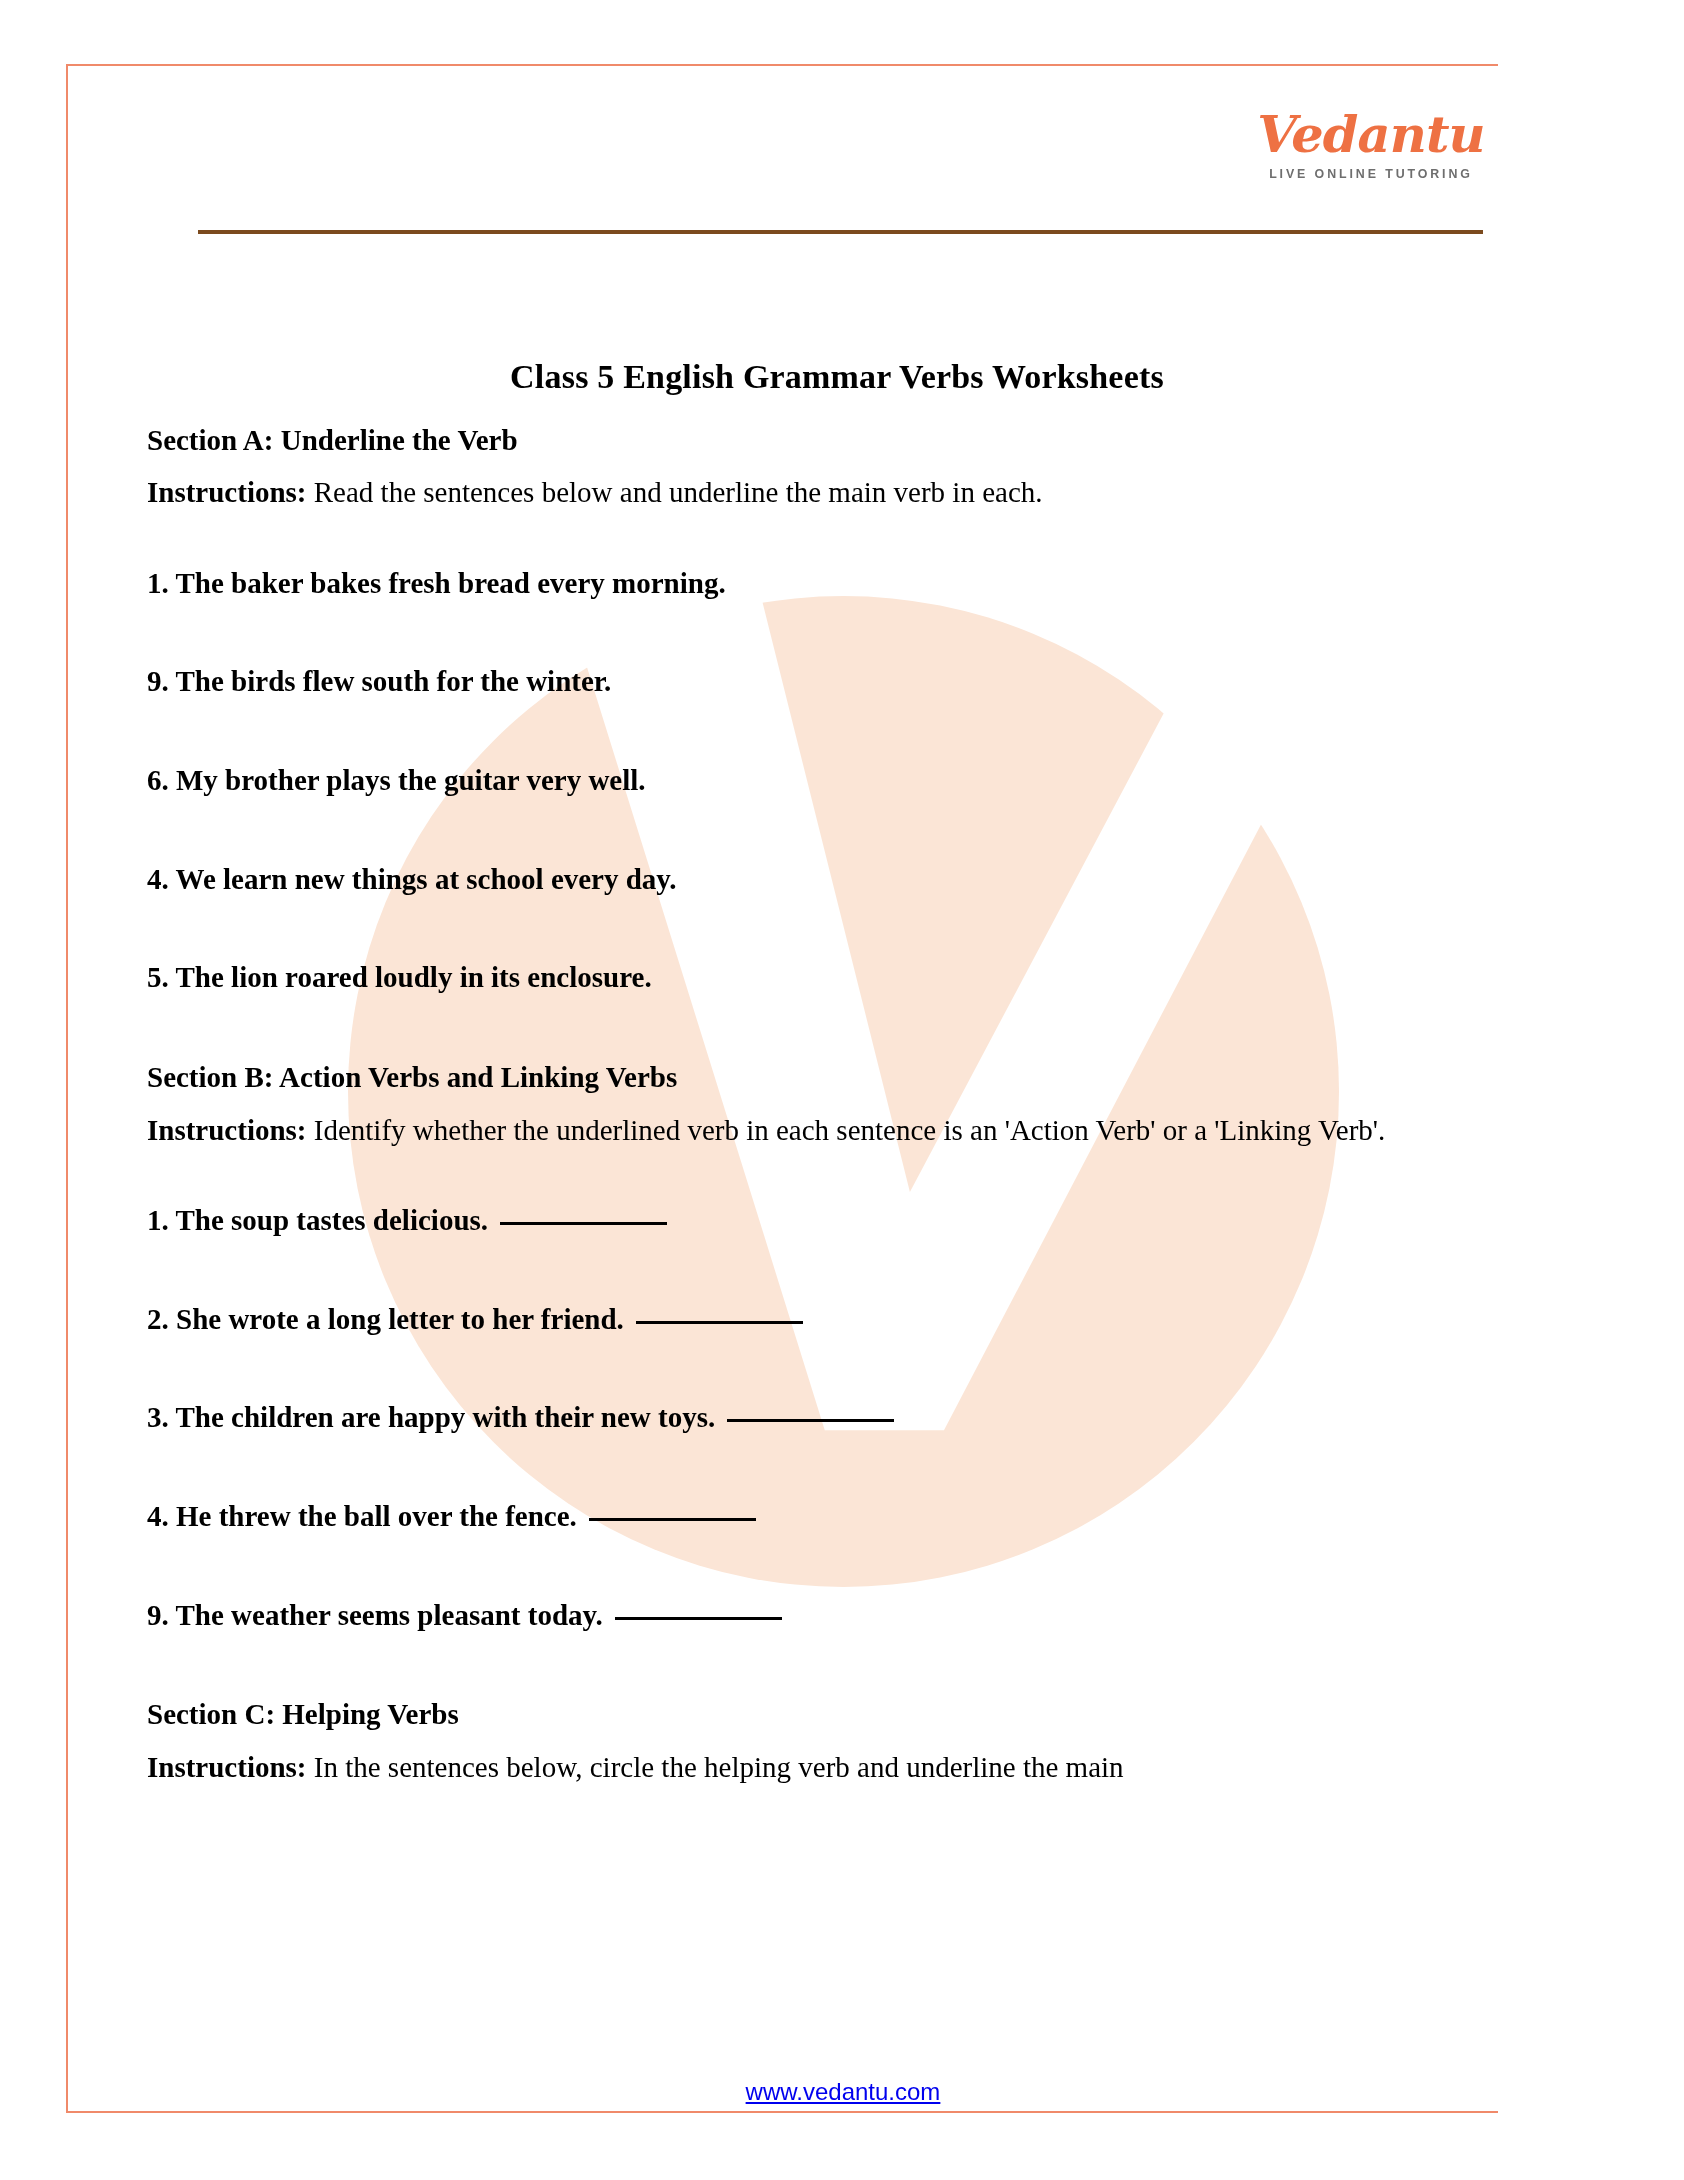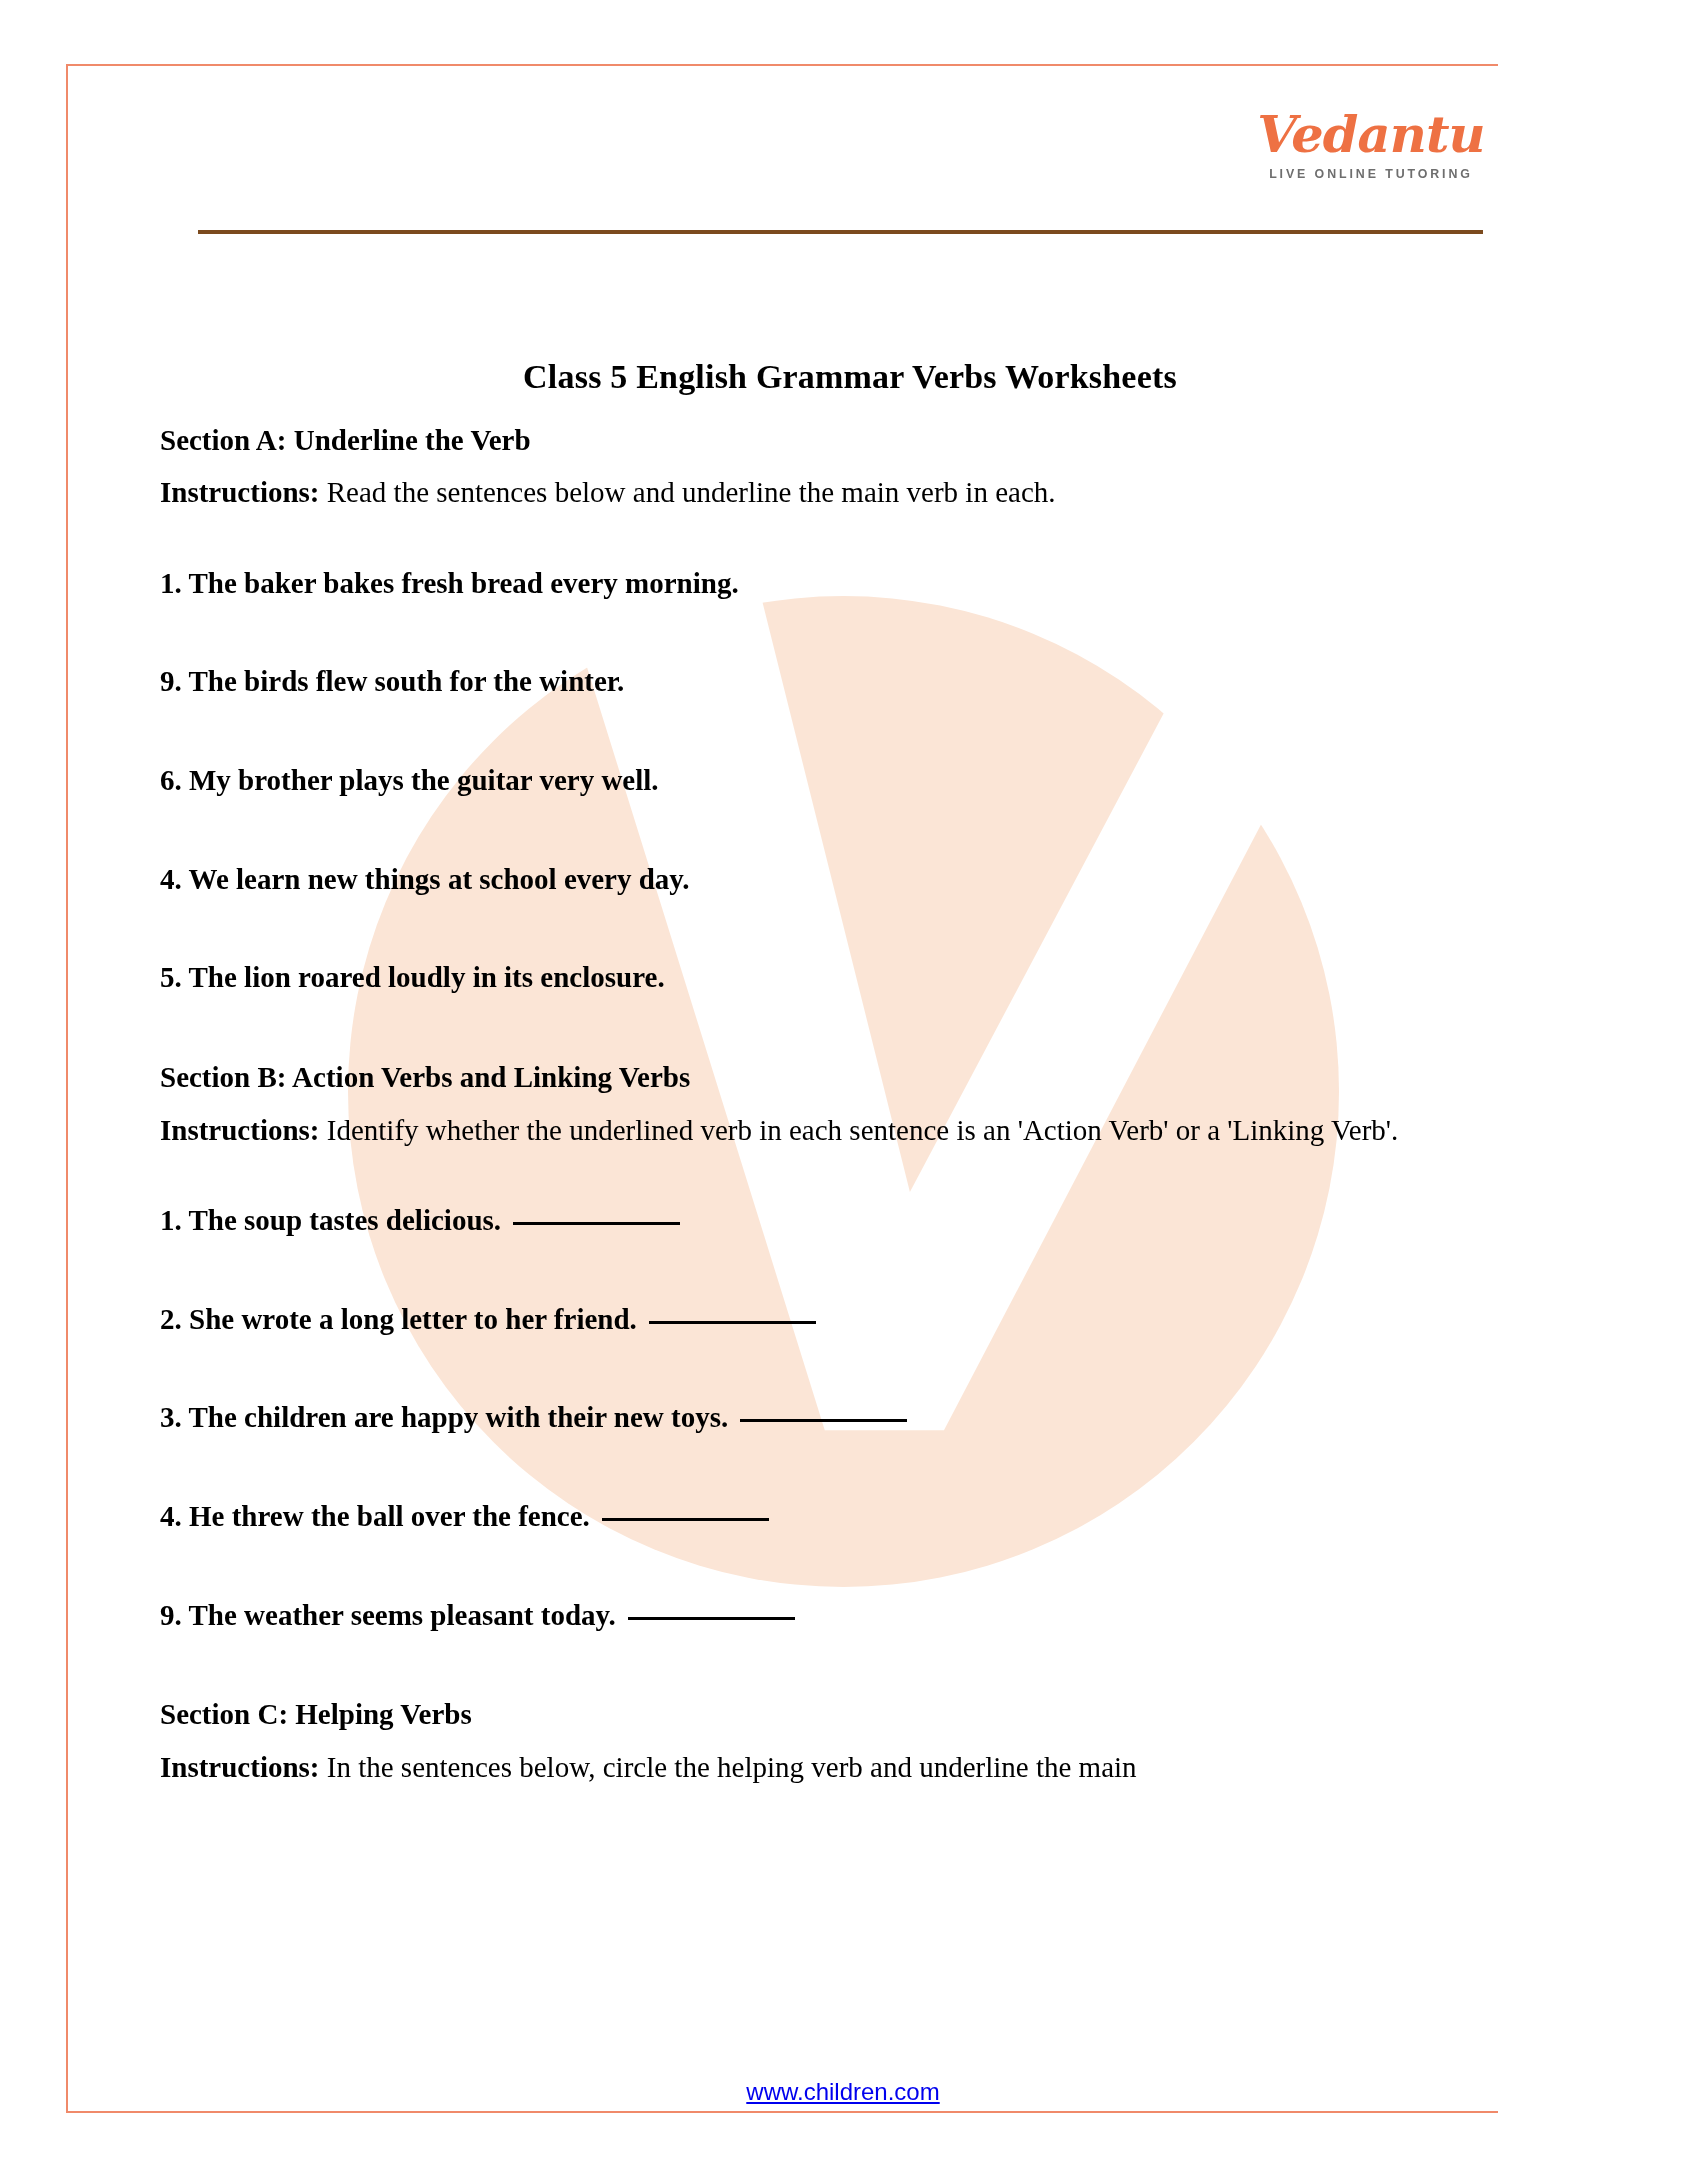--- a/index.html
+++ b/index.html
@@ -84,21 +84,21 @@
     left: 198px;
     top: 230px;
     width: 1285px;
     height: 4.3px;
     background: #7B4A1E;
   }
 
   
   .content {
     position: absolute;
-    left: 160px;
+    left: 147px;
     top: 356px;
     width: 1380px;
     z-index: 2;
   }
 
   .doc-title {
     text-align: center;
     font-size: 34px;
     font-weight: 700;
     line-height: 1.25;
@@ -231,18 +231,18 @@
     </div>
 
     <div class="section-block">
       <div class="section-head">Section C: Helping Verbs</div>
       <p class="instructions"><span class="lead">Instructions:</span><span> In the sentences below, circle the helping verb and underline the main</span></p>
     </div>
 
   </div>
 
   <div class="footer">
-    <a class="footer-link" href="#">www.children.com </a>
+    <a class="footer-link" href="#">www.vedantu.com </a>
     <span class="footer-page">1</span>
   </div>
 
 </div>
 
 
 </body></html>

